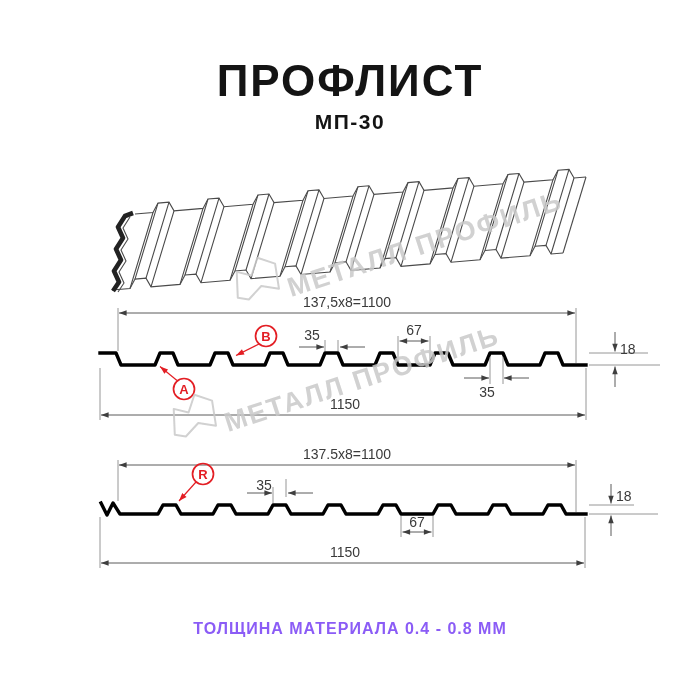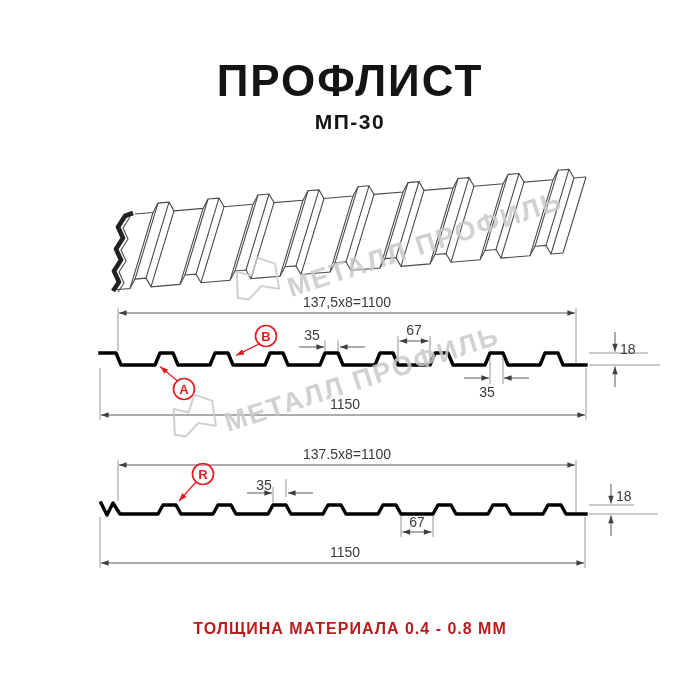--- a/index.html
+++ b/index.html
@@ -3,21 +3,21 @@
 <meta charset="utf-8">
 <style>
   html,body{margin:0;padding:0;background:#ffffff;}
   .page{position:relative;width:700px;height:700px;background:#fff;overflow:hidden;
         font-family:"Liberation Sans",sans-serif;}
   .title{position:absolute;top:56px;left:0;width:700px;text-align:center;
          font-size:44px;font-weight:bold;letter-spacing:2px;color:#141414;}
   .subtitle{position:absolute;top:110px;left:0;width:700px;text-align:center;
             font-size:21px;font-weight:bold;letter-spacing:1.5px;color:#141414;}
   .footer{position:absolute;top:620px;left:0;width:700px;text-align:center;
-          font-size:16px;font-weight:600;letter-spacing:1px;color:#b91c1c;}
+          font-size:16px;font-weight:600;letter-spacing:1px;color:#8b5cf6;}
   svg{position:absolute;top:0;left:0;}
   .dim-line{stroke:#5a5a5a;stroke-width:1;fill:none;}
   .ext-line{stroke:#8a8a8a;stroke-width:0.9;fill:none;}
   .profile-line{stroke:#000;stroke-width:3.4;fill:none;stroke-linejoin:round;stroke-linecap:square;}
   .thin3d{stroke:#4a4a4a;stroke-width:1.1;fill:none;}
   .edge3d{stroke:#222;stroke-width:4.6;fill:none;stroke-linejoin:round;}
   .dim-text{font-family:"Liberation Sans",sans-serif;font-size:14px;fill:#3a3a3a;}
   .red-label{font-family:"Liberation Sans",sans-serif;font-size:13px;font-weight:bold;fill:#e31e24;}
   .red-circle{stroke:#e31e24;stroke-width:1.7;fill:none;}
   .red-line{stroke:#e31e24;stroke-width:1.2;fill:none;}

